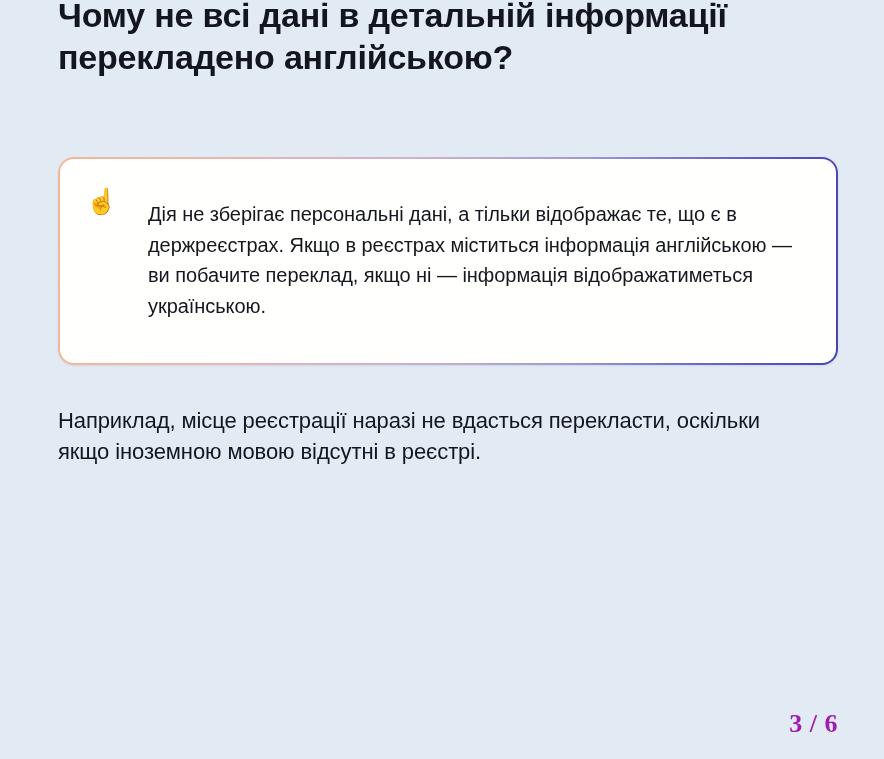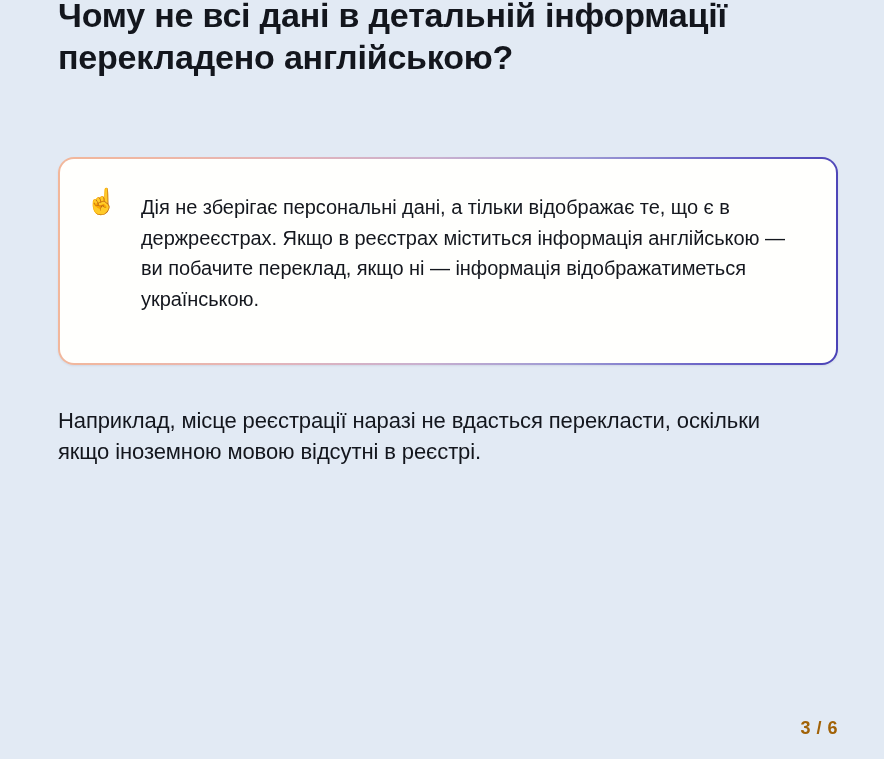--- a/index.html
+++ b/index.html
@@ -68,21 +68,21 @@
   .info-card-icon {
     flex: 0 0 auto;
     width: 34px;
     font-size: 25px;
     line-height: 30px;
     margin-top: 1px;
     user-select: none;
   }
   .info-card-text {
     flex: 1 1 auto;
-    margin: 7px;
+    margin: 14px;
     padding-left: 14px;
     font-size: 20px;
     line-height: 30.5px;
     color: #14171e;
     letter-spacing: -0.05px;
   }
 
   
   .body-paragraph {
     position: absolute;
@@ -94,24 +94,25 @@
     line-height: 31px;
     color: #13161d;
     letter-spacing: -0.1px;
   }
 
   
   .page-counter {
     position: absolute;
     right: 46px;
     bottom: 20px;
-    font-size: 18px;
+    font-size: 26px;
     font-weight: bold;
-    color: #a16207;
+    color: #a21caf;
     letter-spacing: 0.5px;
+    font-family: Liberation Serif, serif;
   }
 </style>
 </head>
 <body>
 
 <div class="screen">
 
   <h1 class="page-heading">Чому не всі дані в детальній інформації перекладено англійською?</h1>
 
   <div class="info-card">

